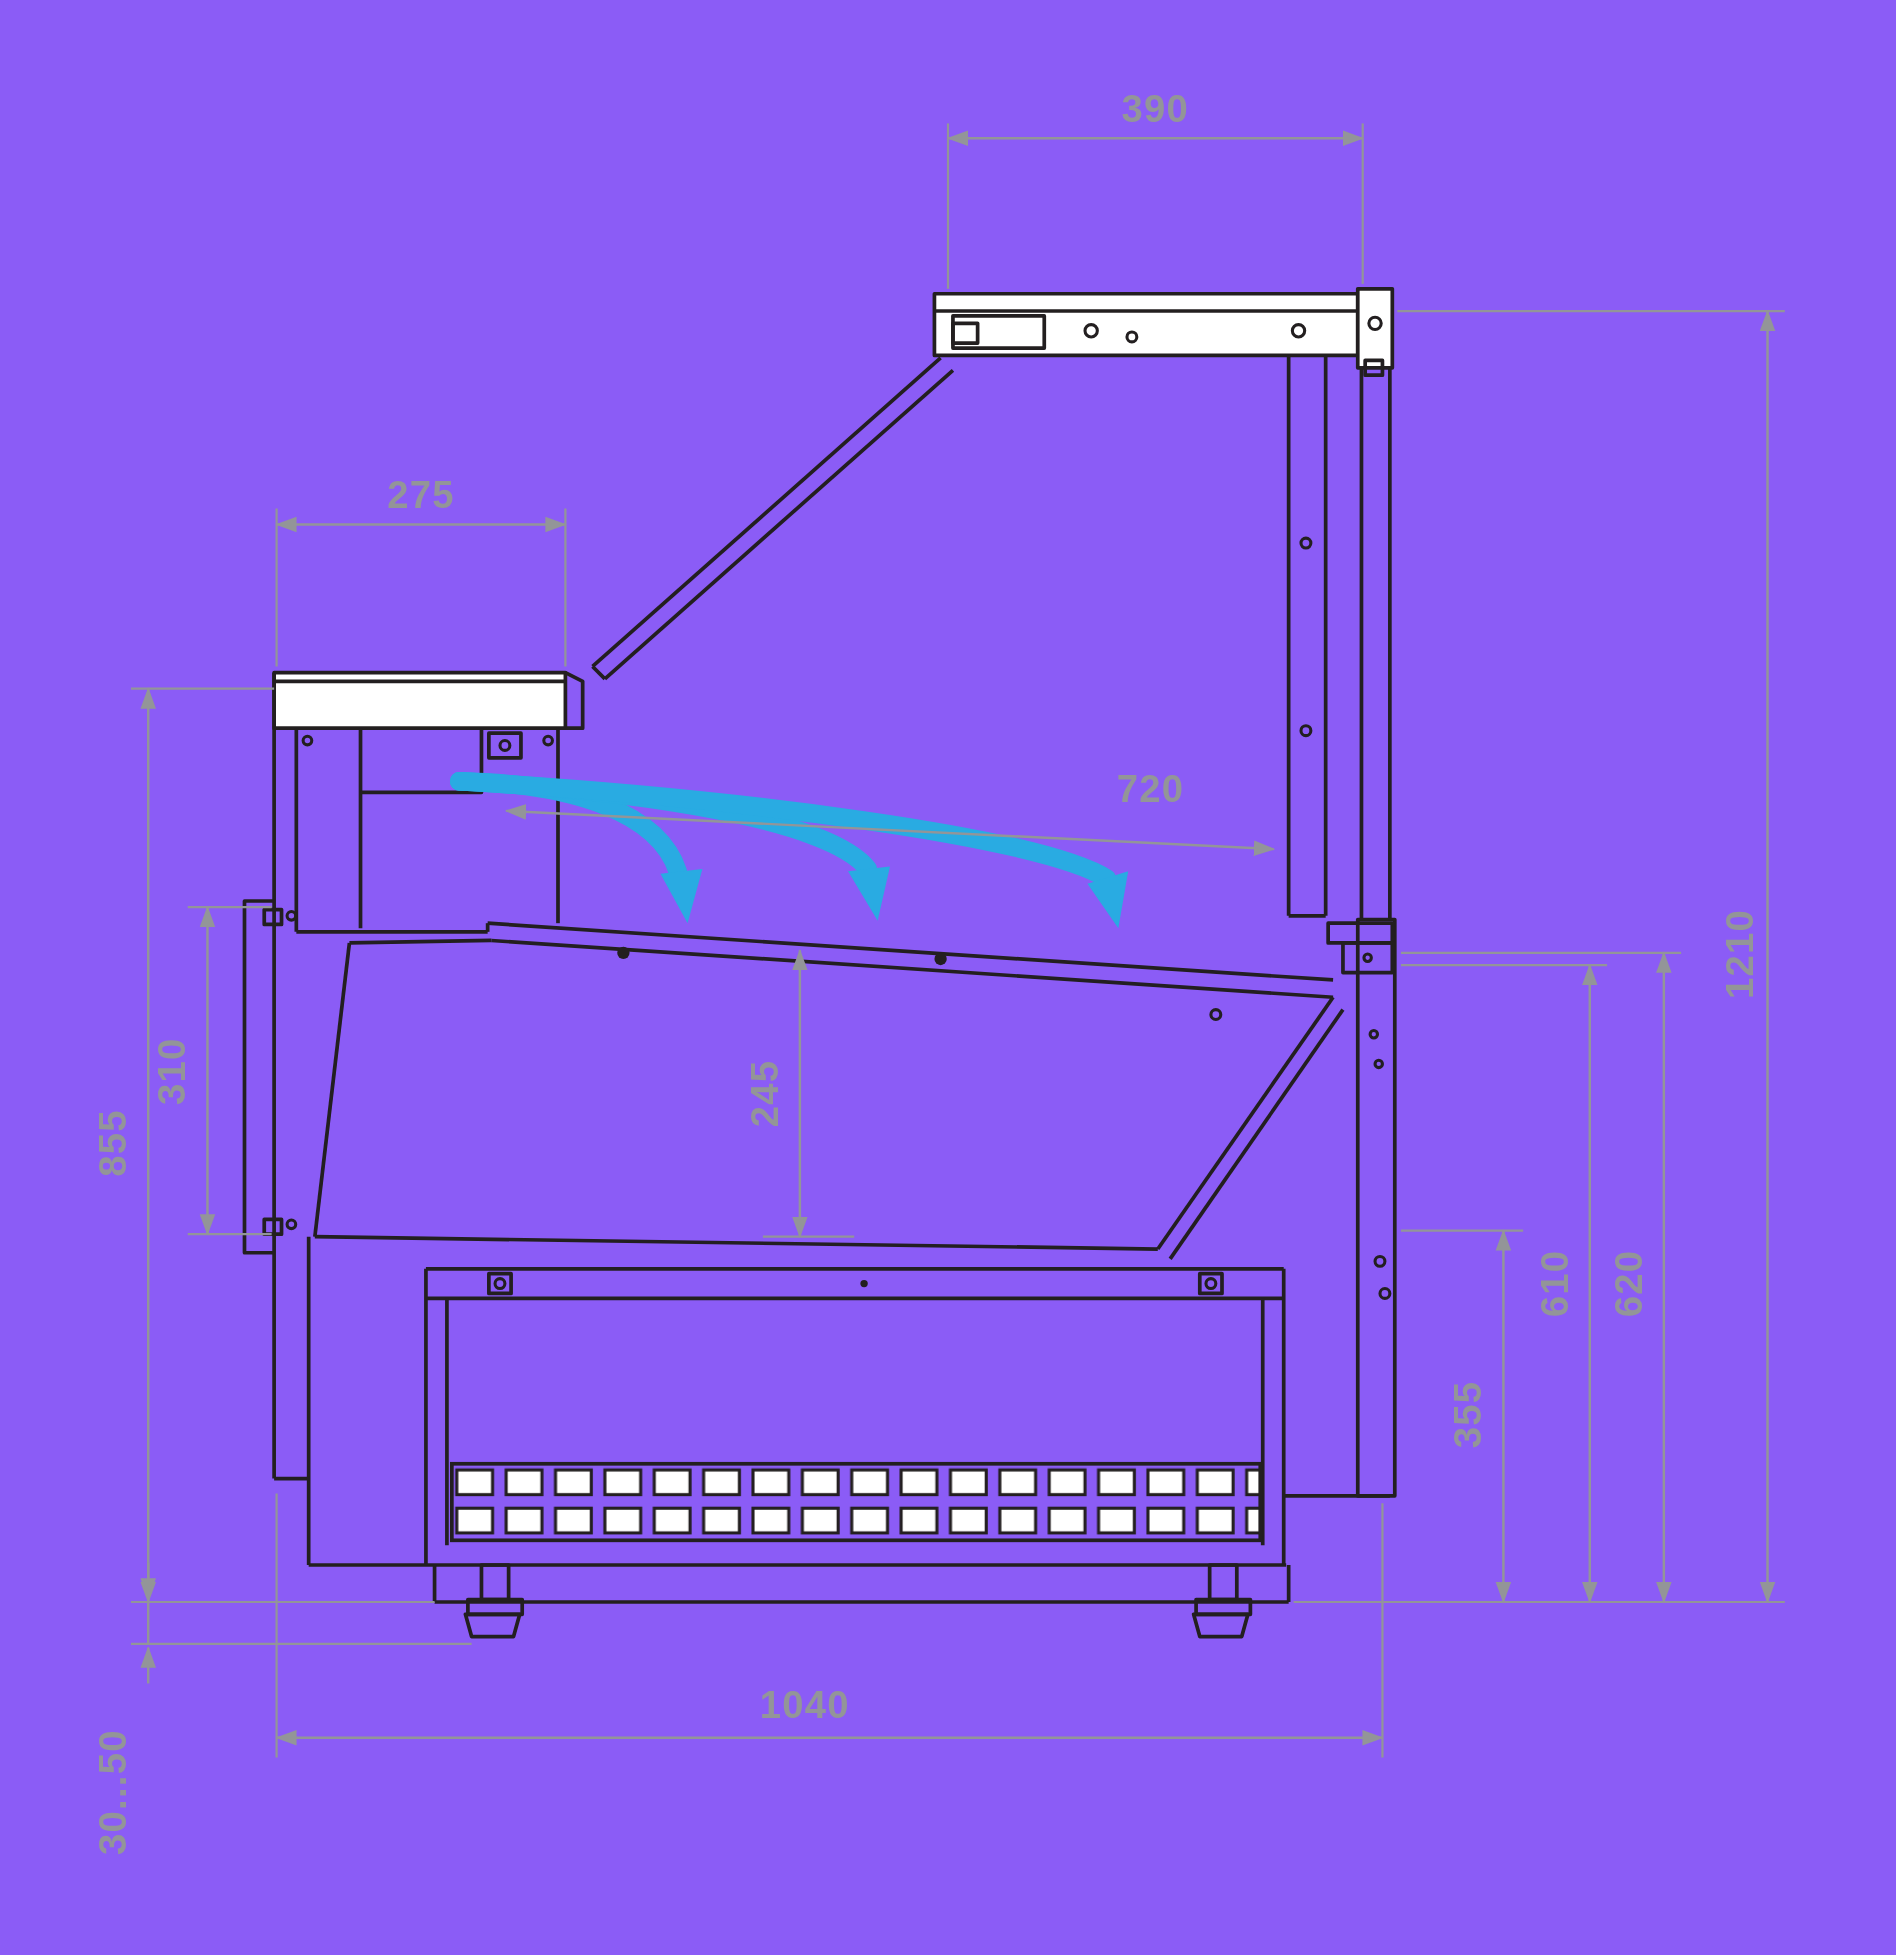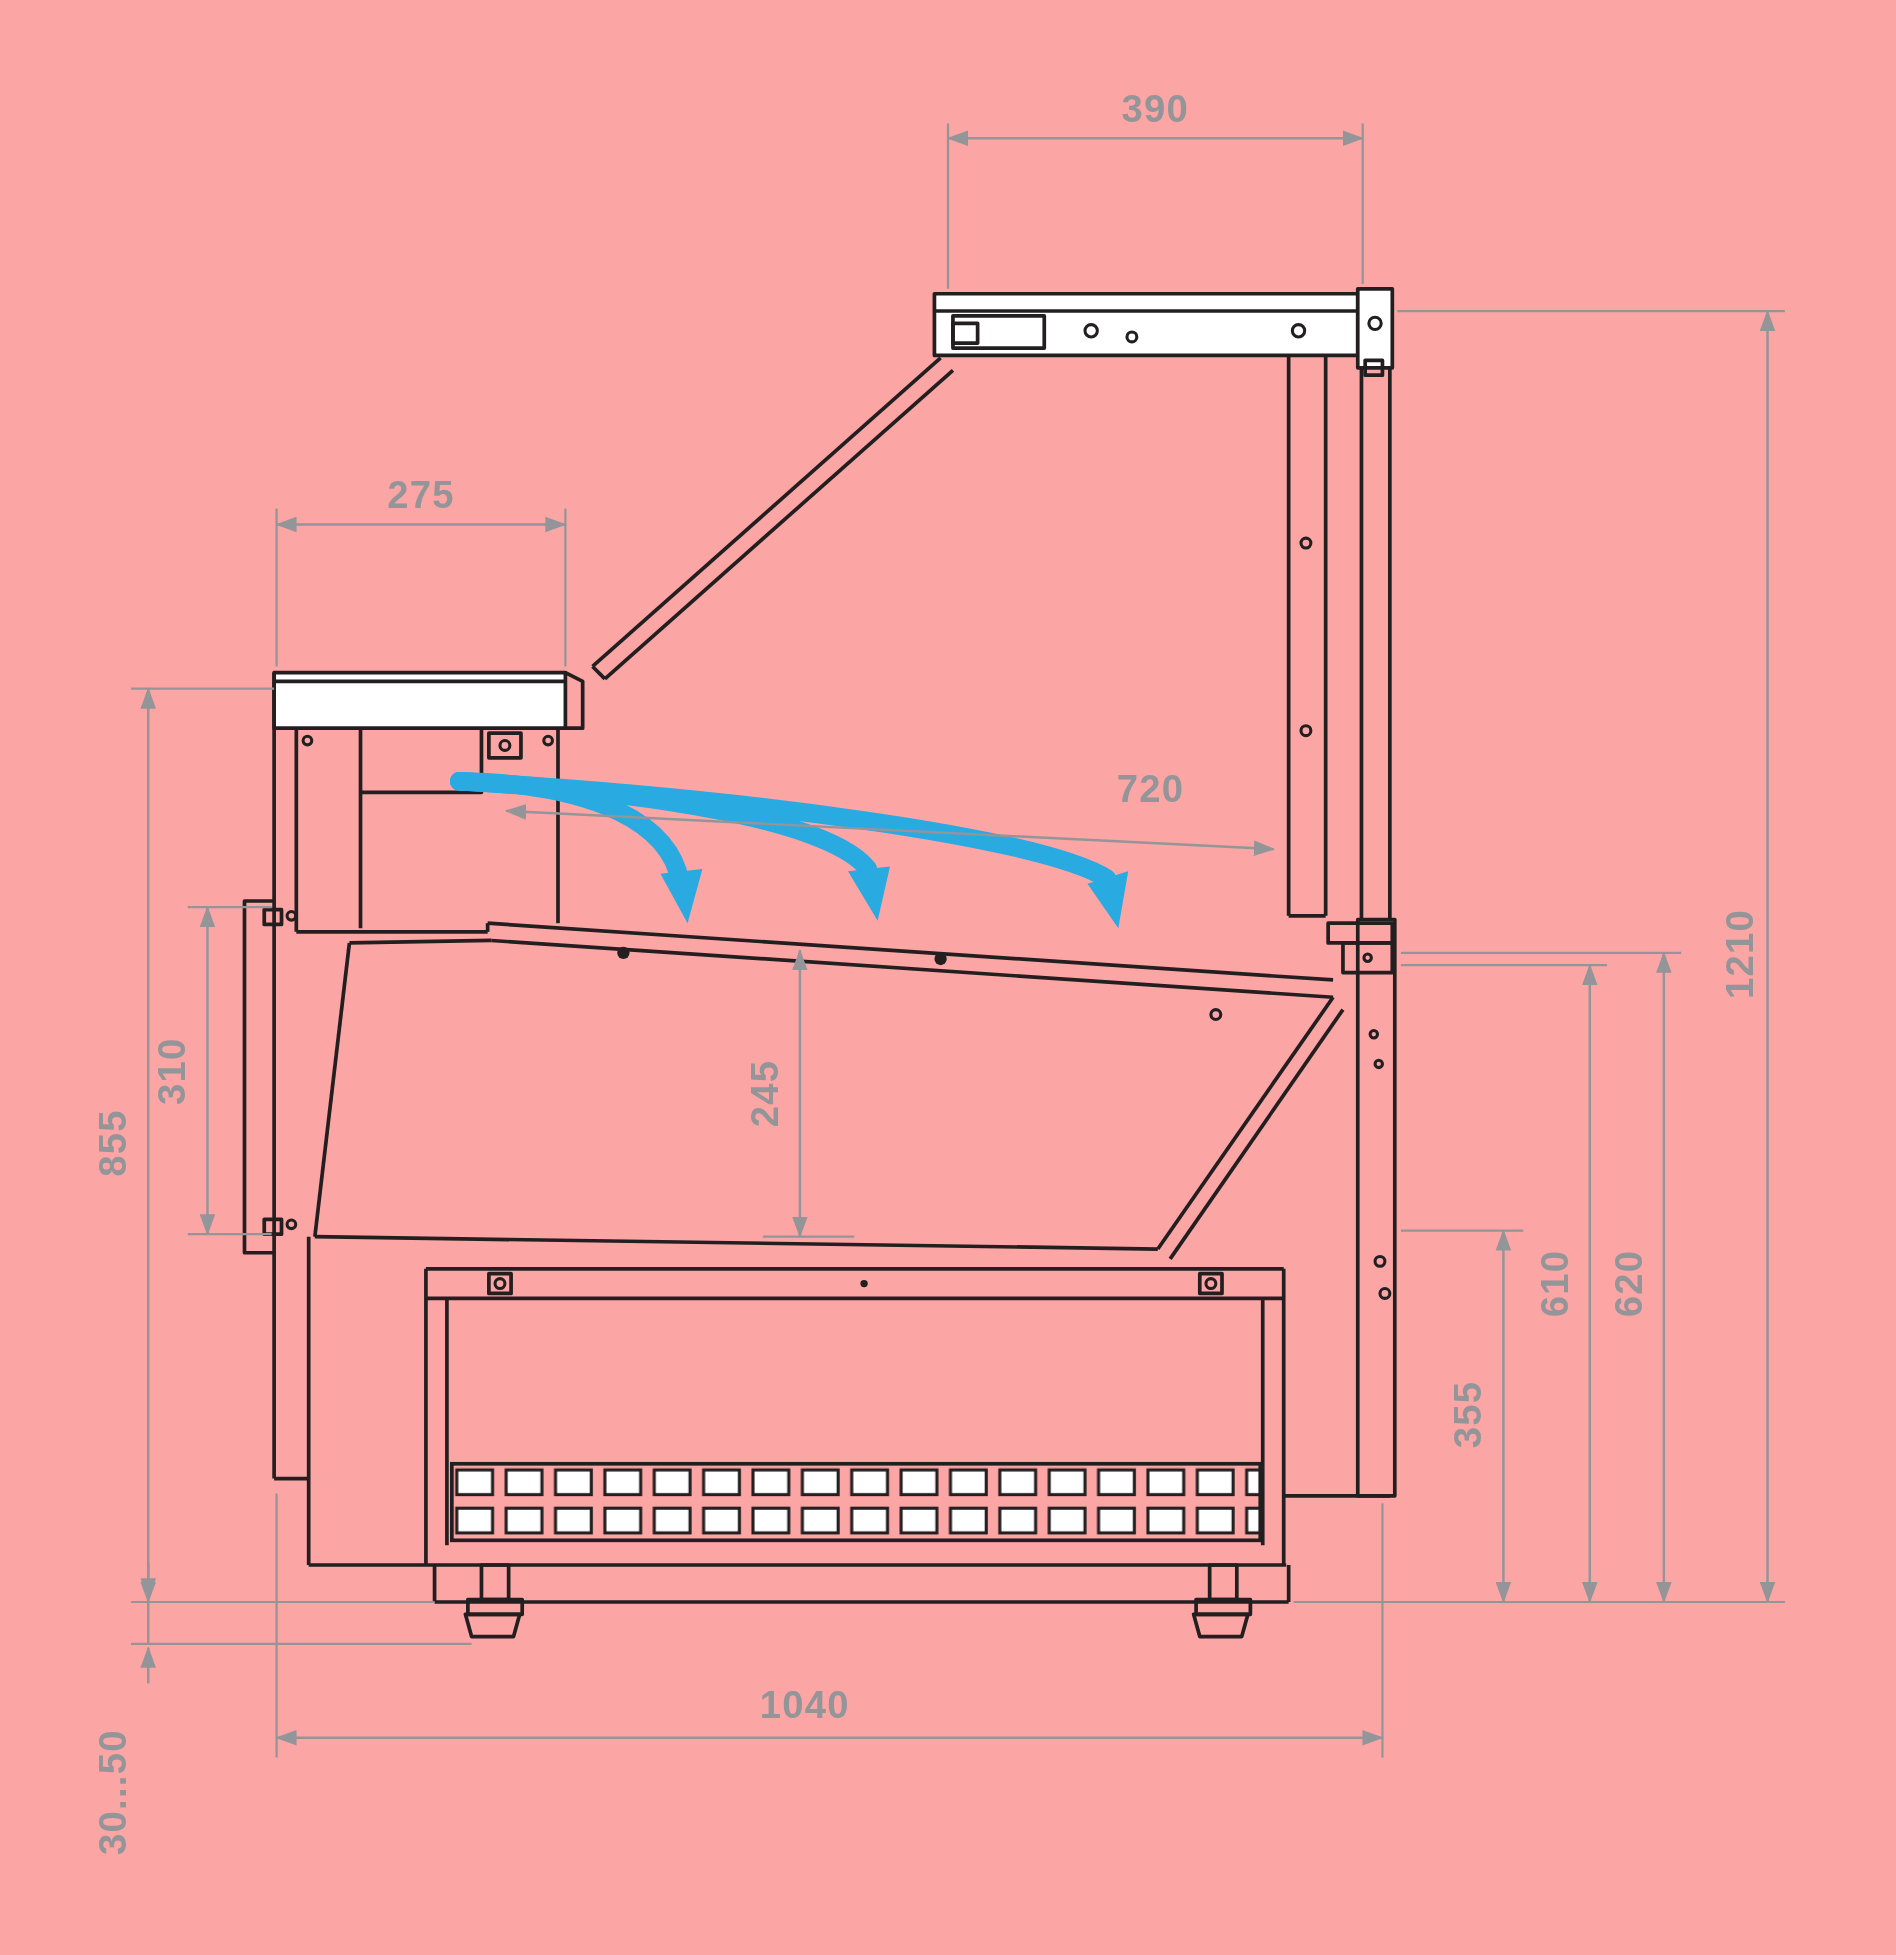--- a/index.html
+++ b/index.html
@@ -1,16 +1,16 @@
 <!DOCTYPE html>
 <html style="font-size:8.6px"><head>
 <meta charset="utf-8">
 <style>
   html,body{margin:0;padding:0;background:#ffffff;}
-  .stage{width:1896px;height:1955px;background:#fca5a5;overflow:hidden;}
+  .stage{width:1896px;height:1955px;background:#8b5cf6;overflow:hidden;}
   svg{display:block;}
   text.dim{
     font-family:"Liberation Sans", sans-serif;
     font-weight:bold;
     font-size:31px;
     letter-spacing:1px;
     fill:#939598;
   }
   .ln{stroke:#231f20;stroke-width:3;fill:none;stroke-linejoin:round;stroke-linecap:butt;}
   .lnf{stroke:#231f20;stroke-width:3;fill:#ffffff;stroke-linejoin:round;}

